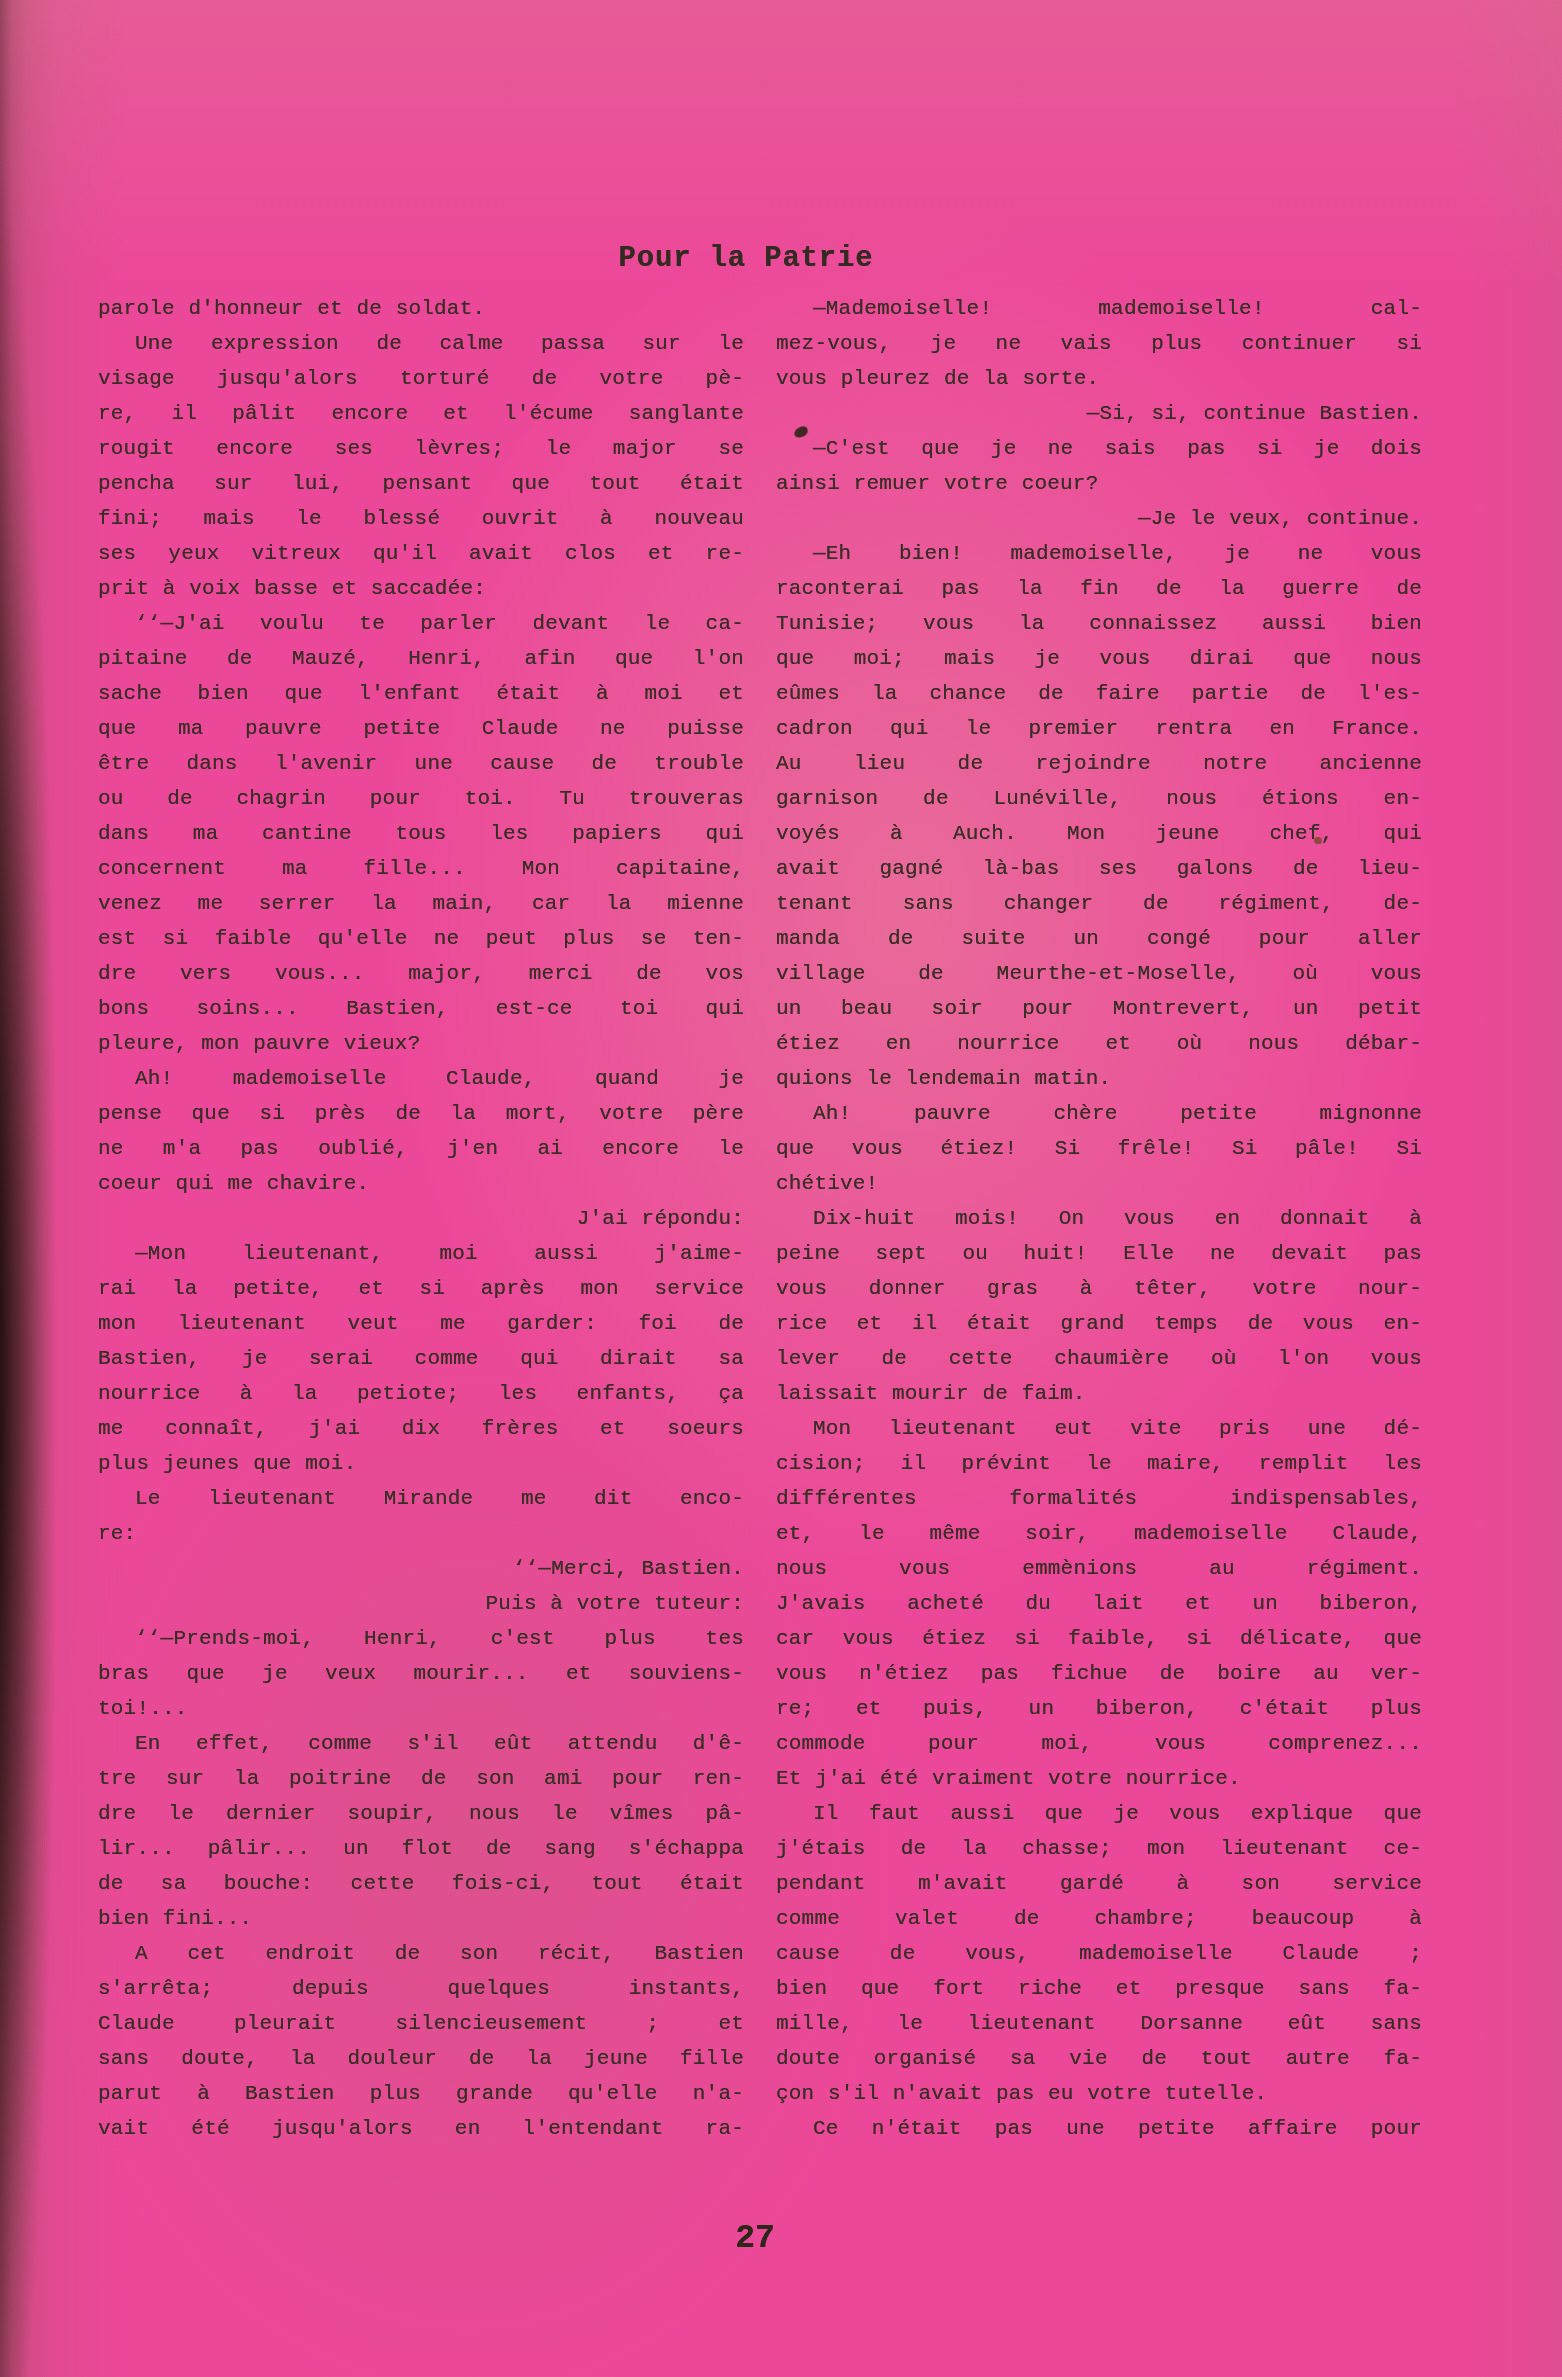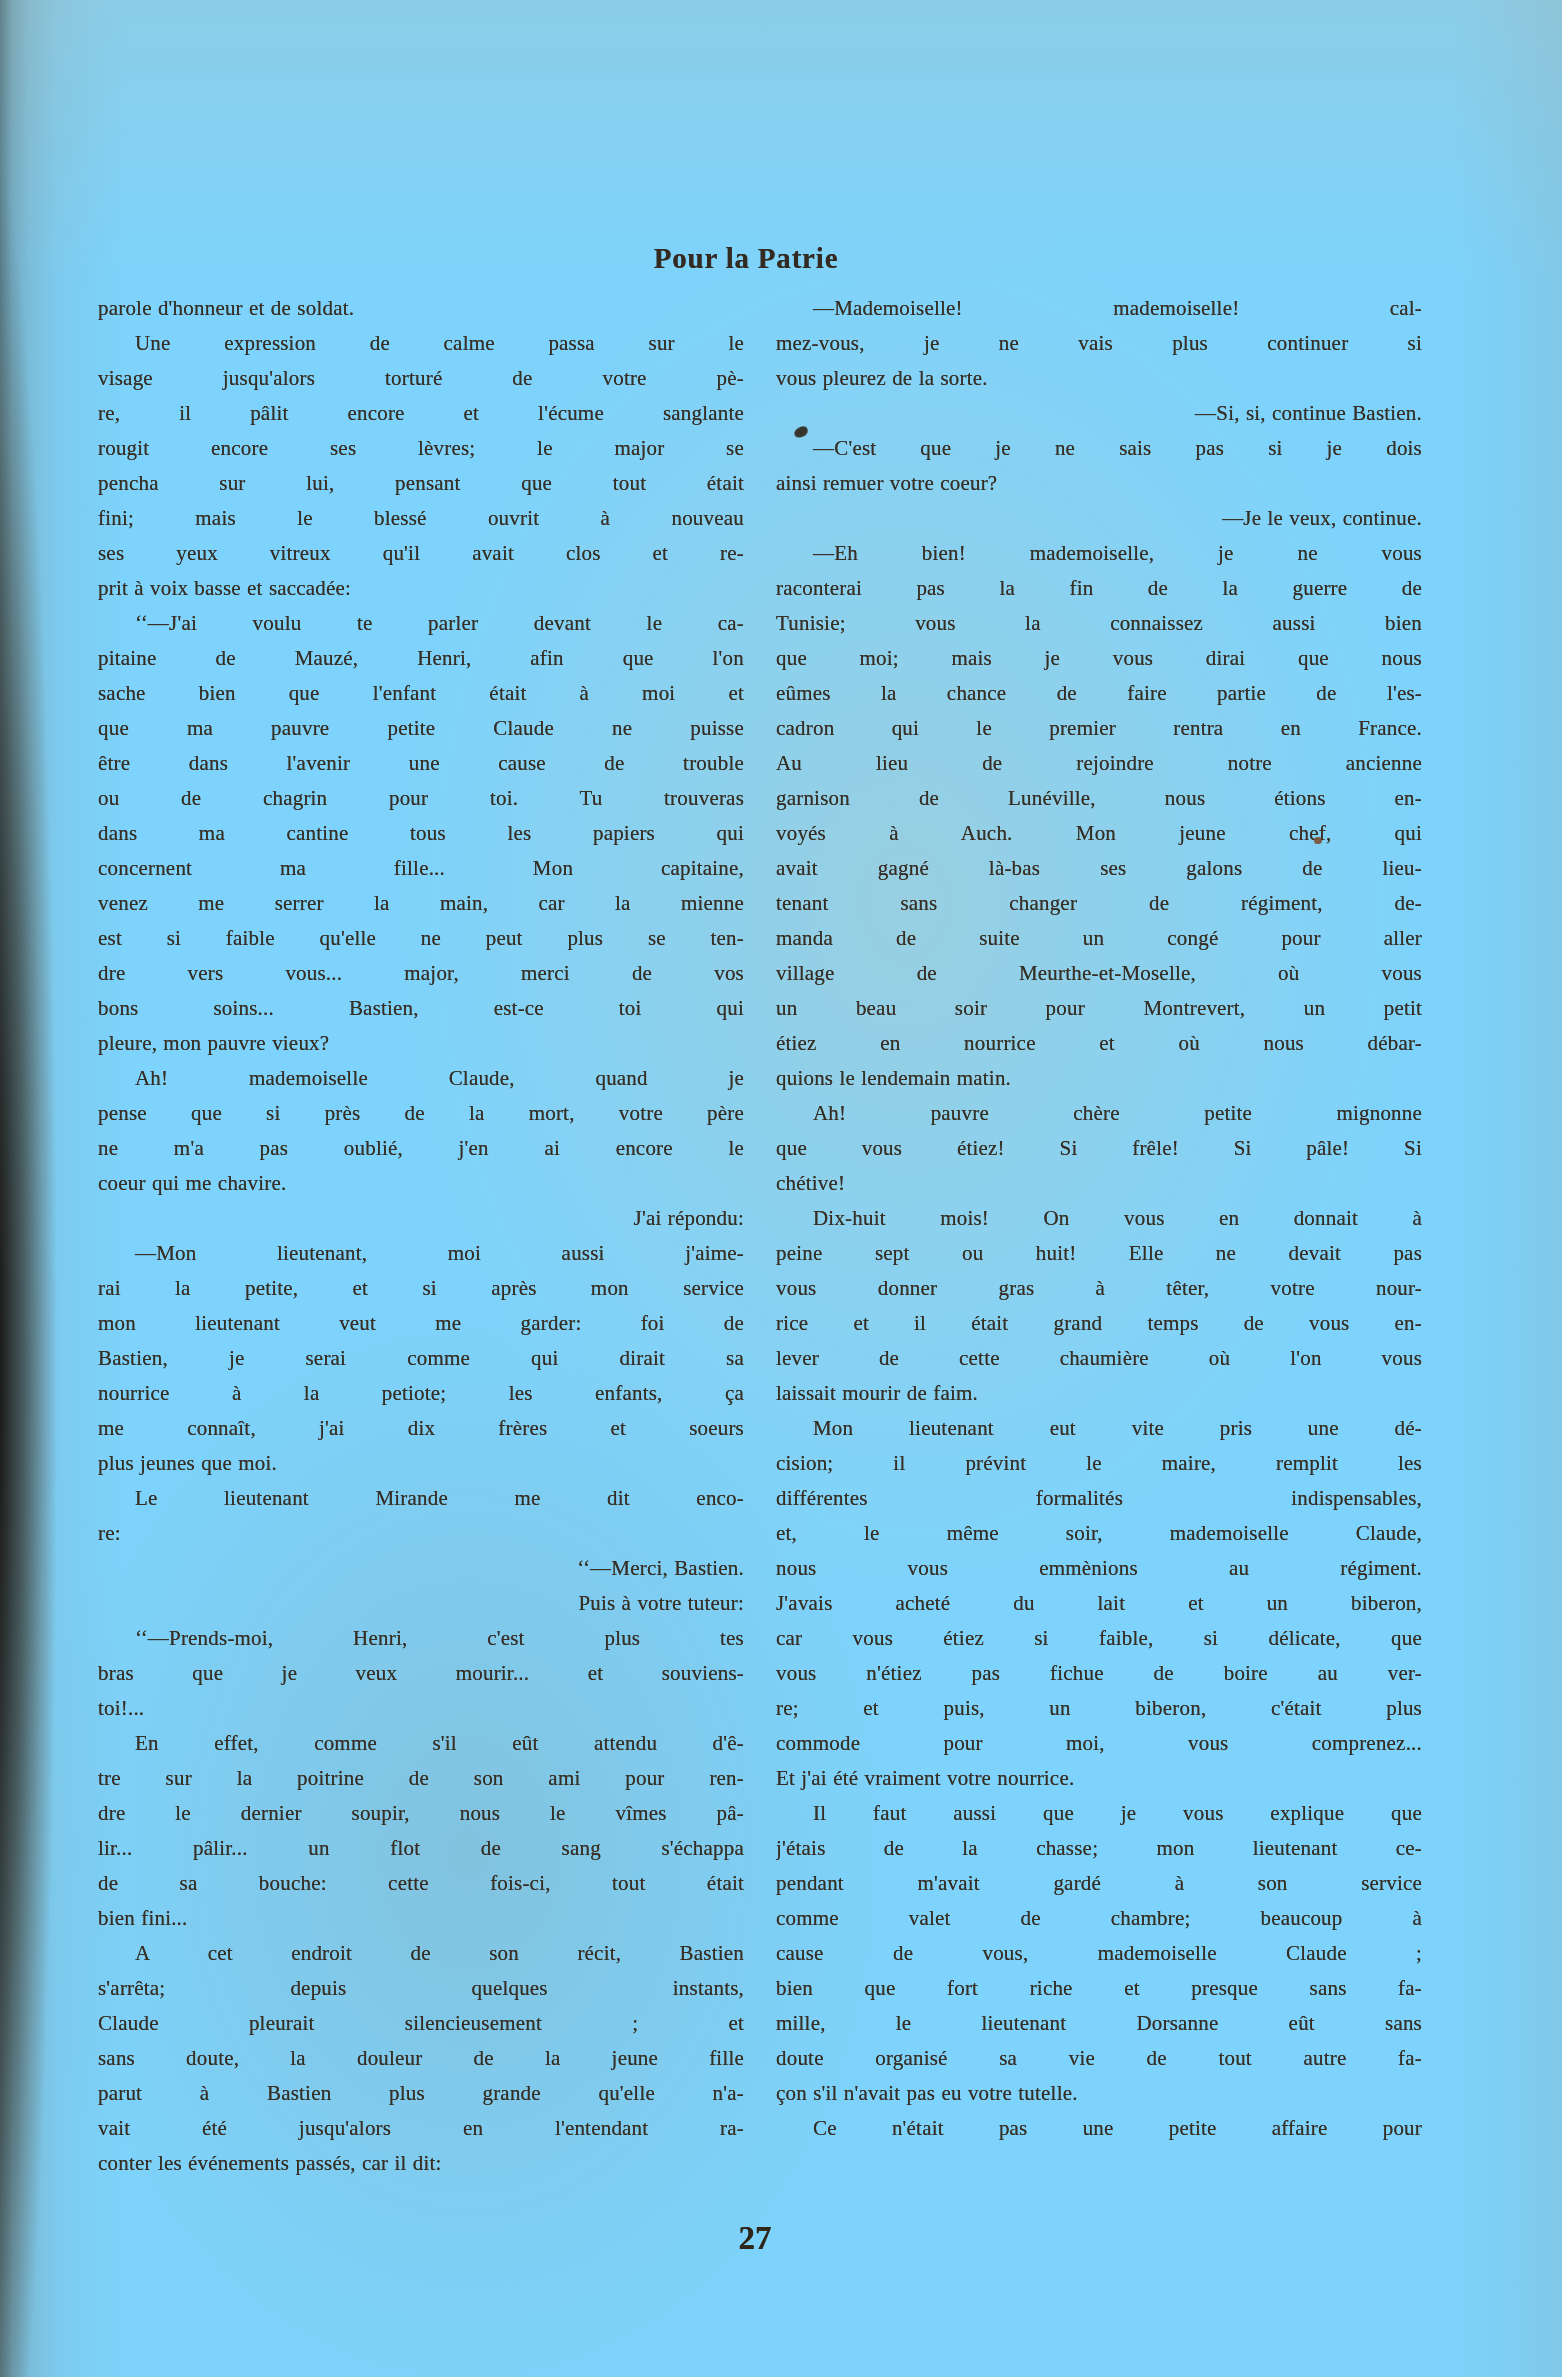--- a/index.html
+++ b/index.html
@@ -1,21 +1,21 @@
 <!DOCTYPE html>
 <html style="font-size:13.3px"><head>
 <meta charset="utf-8">
 <style>
   html,body{margin:0;padding:0;background:#7a6a55;}
   .page{
     position:relative;
     width:1563px;height:2377px;
-    background:#7dd3fc;
+    background:#ec4899;
     overflow:hidden;
-    font-family:Liberation Serif, serif;
+    font-family:Liberation Mono, monospace;
     color:#372e24;
   }
   
   .shade{position:absolute;inset:0;pointer-events:none;}
   .shade.base{
     background:
       radial-gradient(ellipse 751px 1001px at 58% 38%, rgba(222,196,156,.28), transparent 70%),
       radial-gradient(ellipse 584px 751px at 30% 78%, rgba(150,122,90,.18), transparent 75%),
       linear-gradient(180deg, rgba(205,180,142,.18) 0%, rgba(205,180,142,0) 12%),
       linear-gradient(90deg, rgba(120,96,66,.14) 0%, rgba(120,96,66,0) 8%, rgba(120,96,66,0) 93%, rgba(150,124,92,.12) 100%);
@@ -112,21 +112,20 @@
       <div class="line j">dre le dernier soupir, nous le vîmes pâ-</div>
       <div class="line j">lir... pâlir... un flot de sang s'échappa</div>
       <div class="line j">de sa bouche: cette fois-ci, tout était</div>
       <div class="line">bien fini...</div>
       <div class="line j ind">A cet endroit de son récit, Bastien</div>
       <div class="line j">s'arrêta; depuis quelques instants,</div>
       <div class="line j">Claude pleurait silencieusement ; et</div>
       <div class="line j">sans doute, la douleur de la jeune fille</div>
       <div class="line j">parut à Bastien plus grande qu'elle n'a-</div>
       <div class="line j">vait été jusqu'alors en l'entendant ra-</div>
-      <div class="line">conter les événements passés, car il dit:</div>
     </div>
 
   <div class="col" id="col-right">
       <div class="line j ind">—Mademoiselle! mademoiselle! cal-</div>
       <div class="line j">mez-vous, je ne vais plus continuer si</div>
       <div class="line">vous pleurez de la sorte.</div>
       <div class="line ind">—Si, si, continue Bastien.</div>
       <div class="line j ind">—C'est que je ne sais pas si je dois</div>
       <div class="line">ainsi remuer votre coeur?</div>
       <div class="line ind">—Je le veux, continue.</div>

